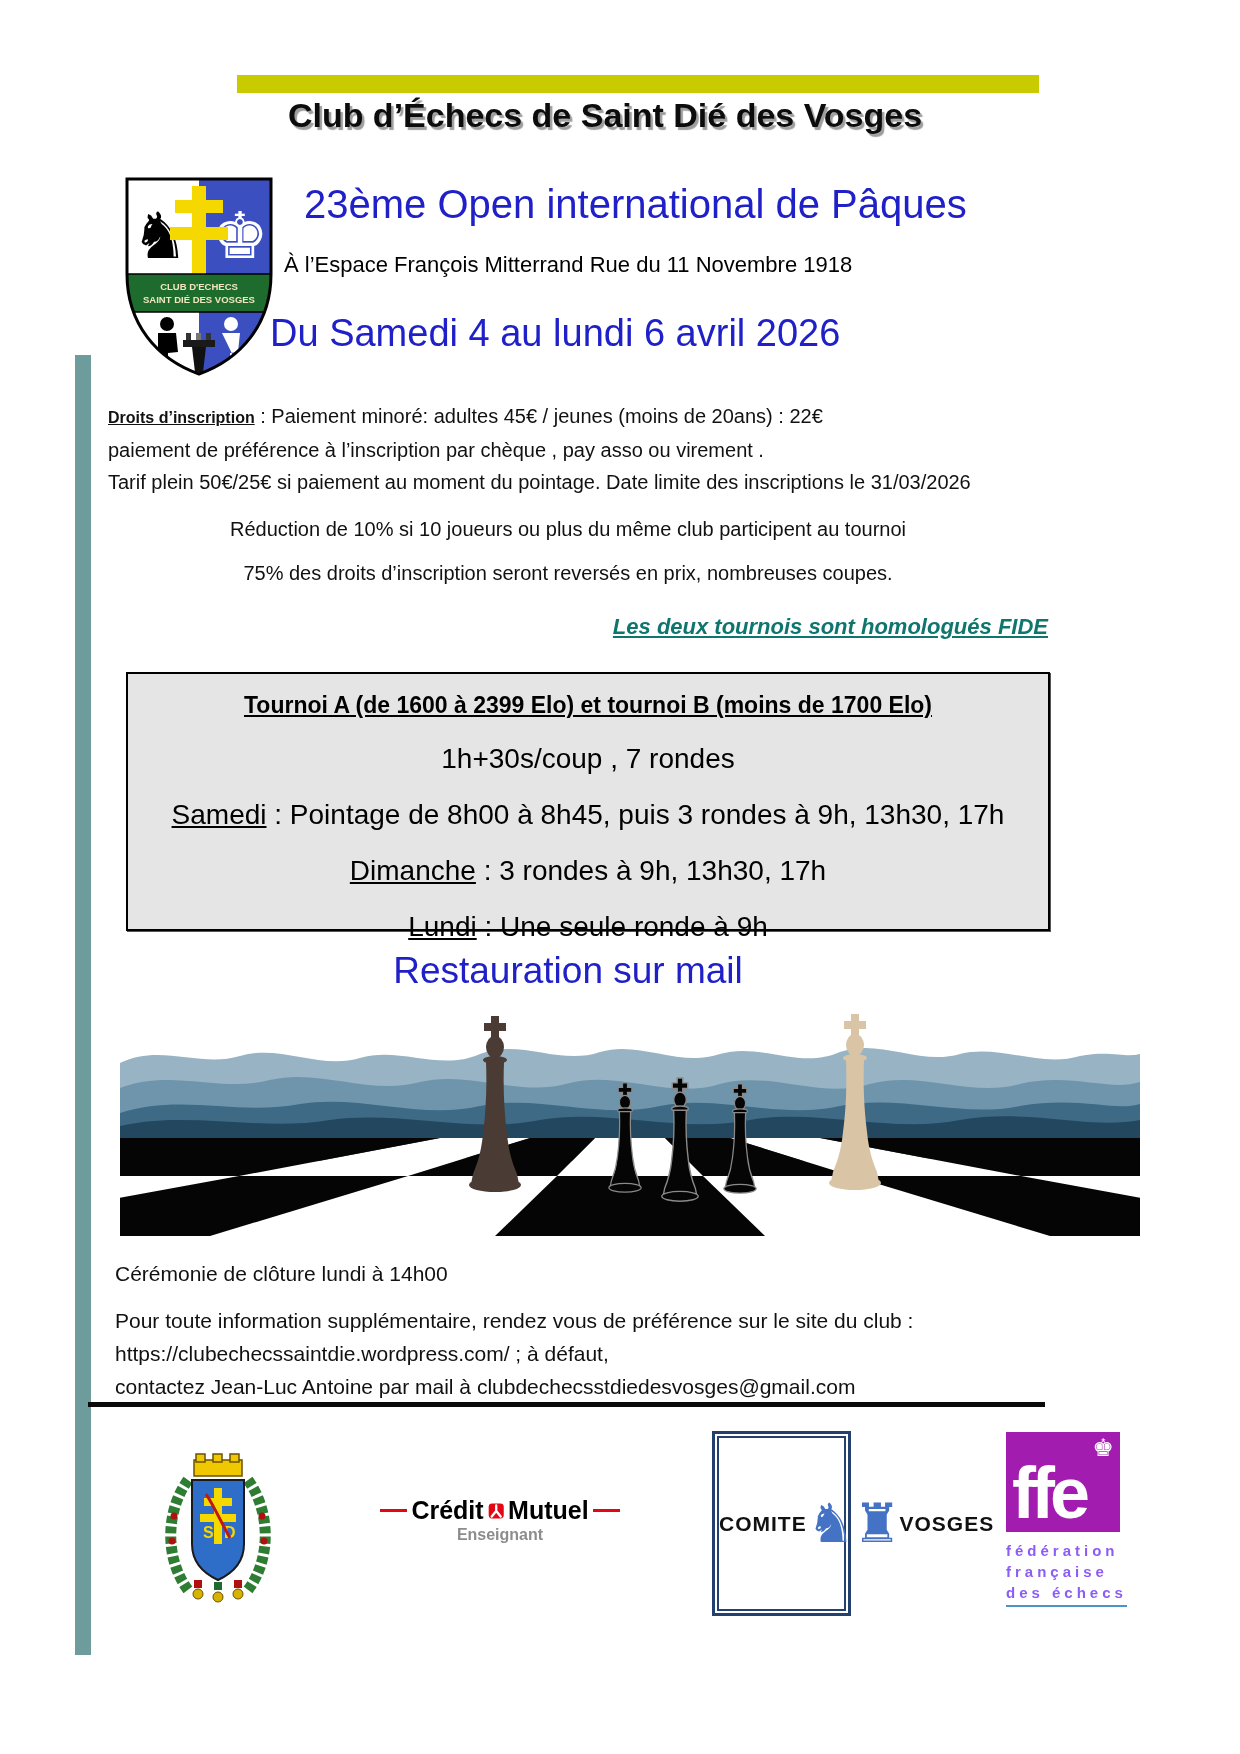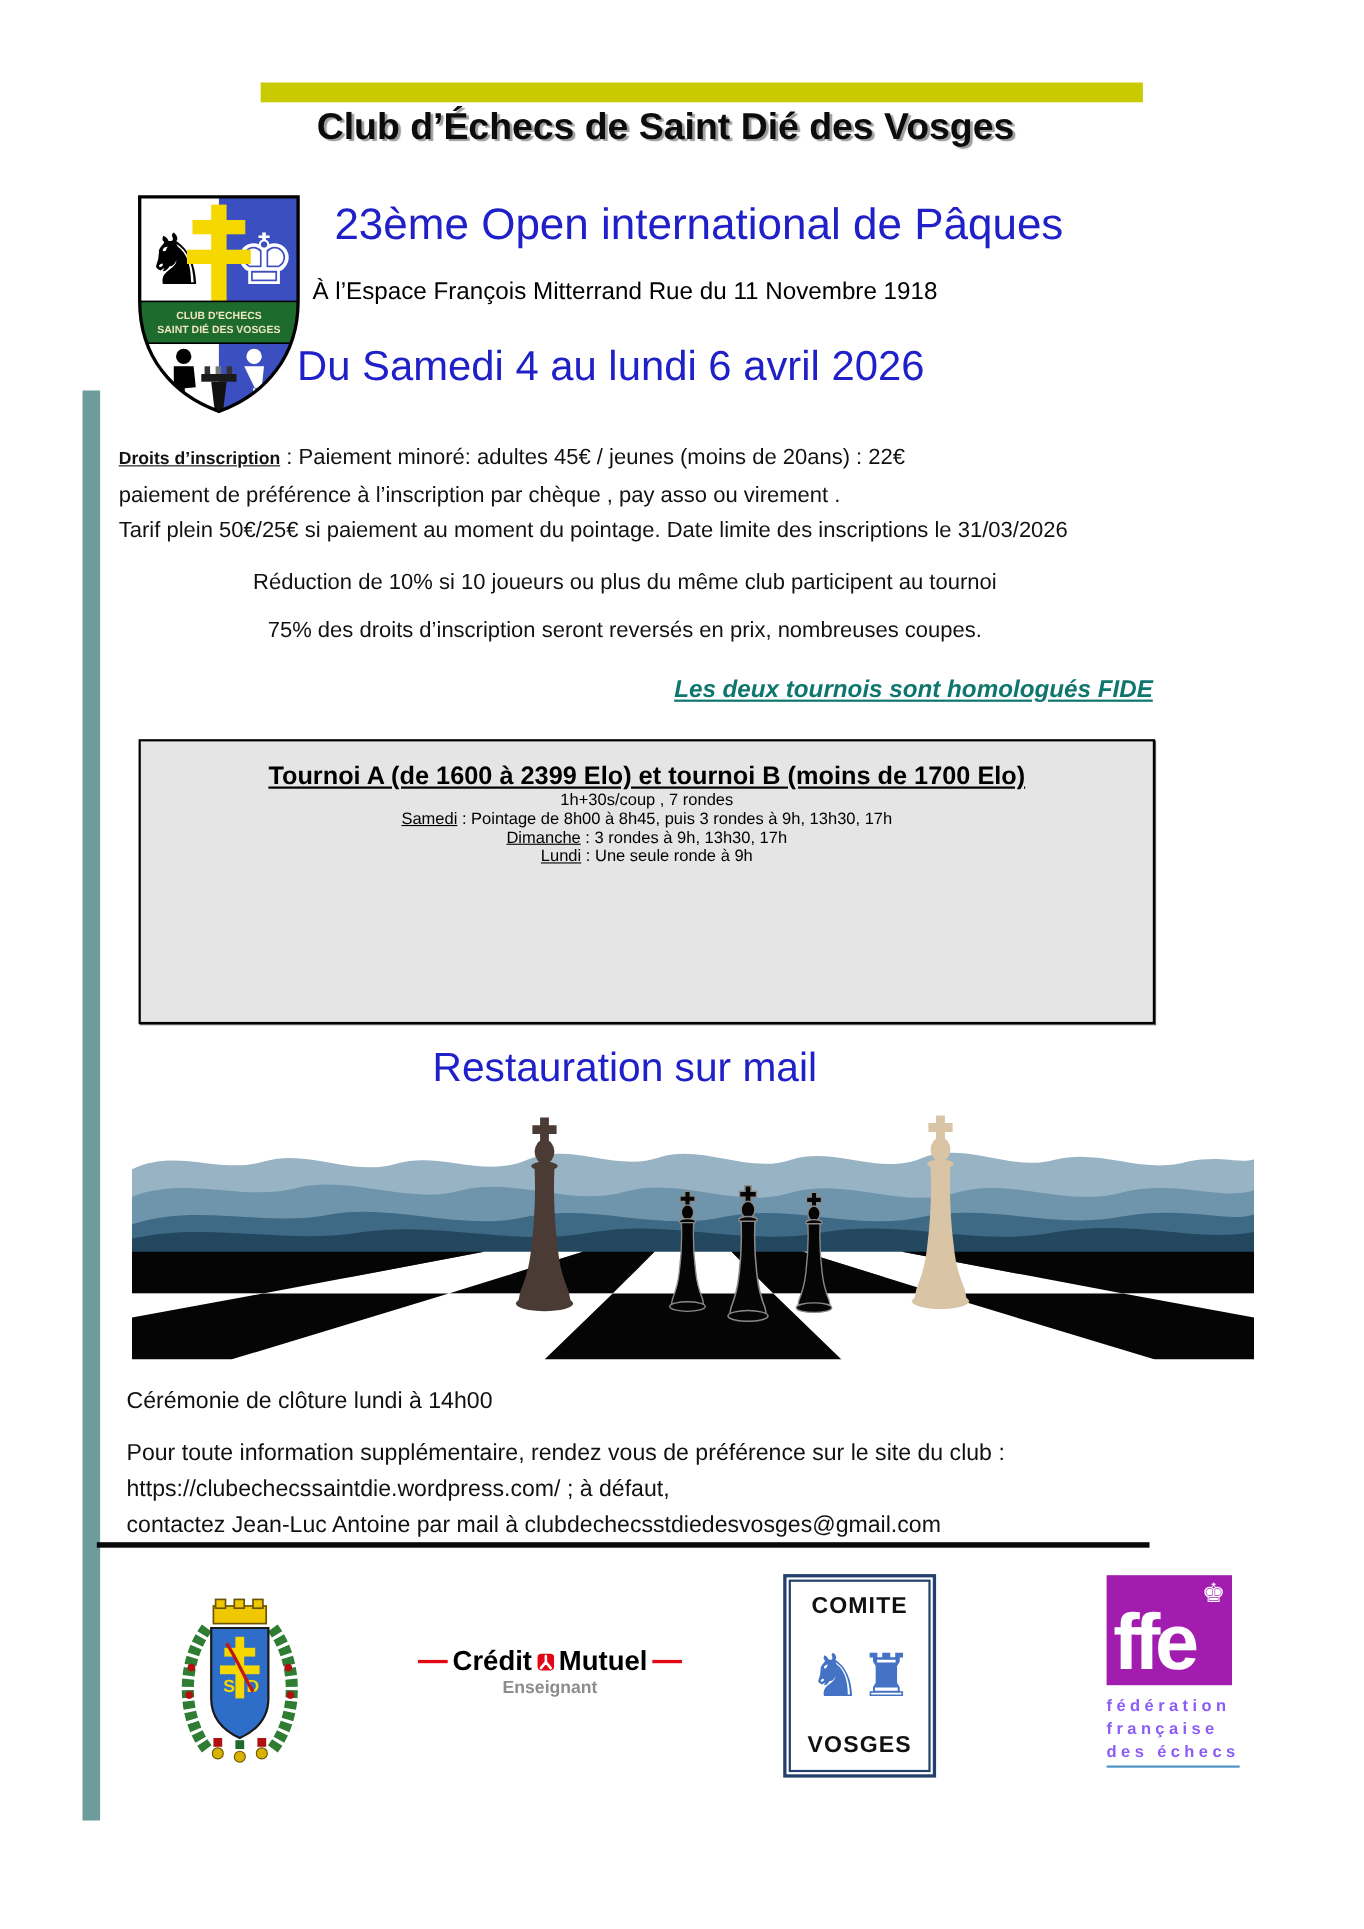--- a/index.html
+++ b/index.html
@@ -29,21 +29,21 @@
   .centered-line { left:88px; width:960px; text-align:center; font-size:20px; color:#111; }
   .reduction { top:518px; }
   .prizes { top:562px; }
 
   .fide { left:88px; top:614px; width:960px; text-align:right;
     font-size:22px; font-weight:bold; font-style:italic; text-decoration:underline; color:#0f766e; }
 
   .schedule-box { left:126px; top:672px; width:924px; height:259px;
     border:2px solid #000; box-shadow:1px 1px 0 #555; background:#e5e5e5; text-align:center; color:#000; }
   .schedule-box .box-title { margin-top:18px; font-size:23px; font-weight:bold; text-decoration:underline; }
-  .schedule-box .box-line { font-size:15px; }
+  .schedule-box .box-line { margin-top:24px; font-size:28px; }
   .schedule-box .day { text-decoration:underline; }
 
   .restauration { left:88px; top:950px; width:960px; text-align:center;
     font-size:37px; color:#2020C8; }
 
   .scene { left:120px; top:1008px; width:1020px; height:228px; }
 
   .ceremony { left:115px; top:1262px; width:900px; font-size:21px; color:#111; }
   .contact { left:115px; top:1304px; width:960px; font-size:21px; color:#111; line-height:33px; }
 
@@ -53,21 +53,21 @@
 
   .cm-logo { left:380px; top:1496px; width:240px; text-align:center; }
   .cm-row { display:flex; align-items:center; justify-content:center; gap:4px; }
   .cm-line { display:inline-block; width:40px; height:3px; background:#E30613; }
   .cm-word { font-size:25px; font-weight:bold; color:#000000; }
   .cm-sub { font-size:16px; font-weight:bold; color:#8C8C8C; margin-top:1px; }
 
   .comite { left:712px; top:1431px; width:139px; height:185px;
     border:3px solid #24406E; background:#fff; padding:2px; }
   .comite-inner { border:2px solid #24406E; width:100%; height:100%;
-    display:flex; flex-direction:column; align-items:center; justify-content:space-between; padding:10px 0; }
+    display:flex; flex-direction:row; align-items:center; justify-content:space-between; padding:10px 0; }
   .comite-word { font-size:21px; font-weight:bold; color:#111; letter-spacing:1px; }
   .comite-pieces { font-family:"DejaVu Sans",sans-serif; font-size:54px; color:#4472C4; line-height:54px; letter-spacing:-2px; }
 
   .ffe { left:1006px; top:1432px; width:126px; }
   .ffe-square { width:114px; height:100px; background:#a21caf; position:relative; }
   .ffe-acronym { position:absolute; left:6px; bottom:-6px; color:#fff; font-weight:bold;
     font-size:72px; letter-spacing:-5px; line-height:90px; }
   .ffe-crown { position:absolute; right:6px; top:2px; color:#fff;
     font-family:"DejaVu Sans",sans-serif; font-size:24px; }
   .ffe-lines { margin-top:8px; }

